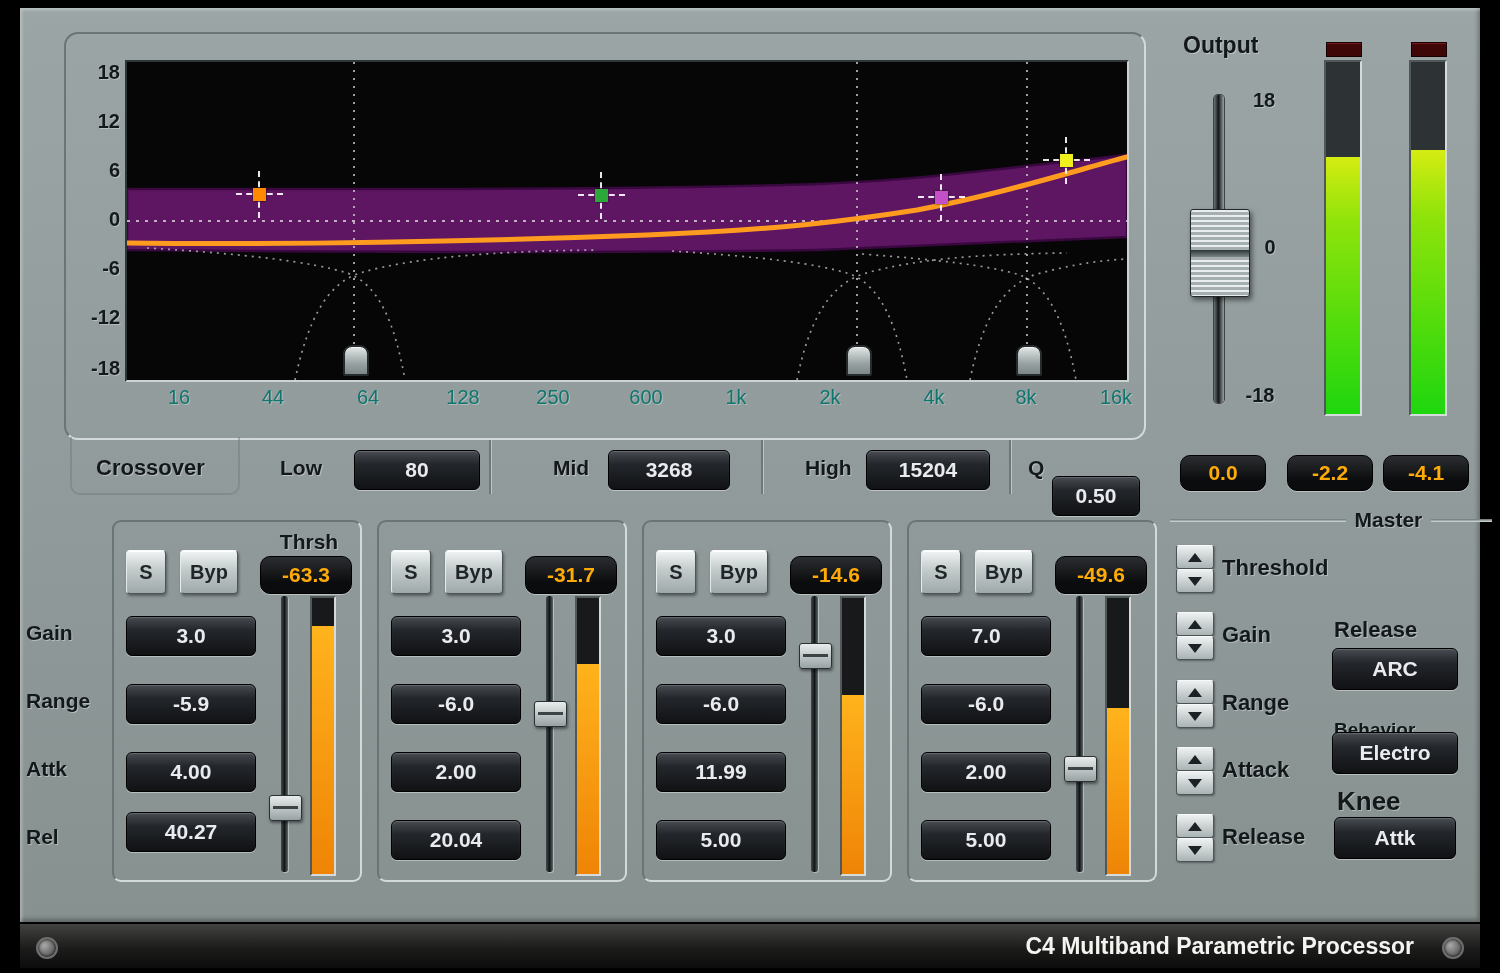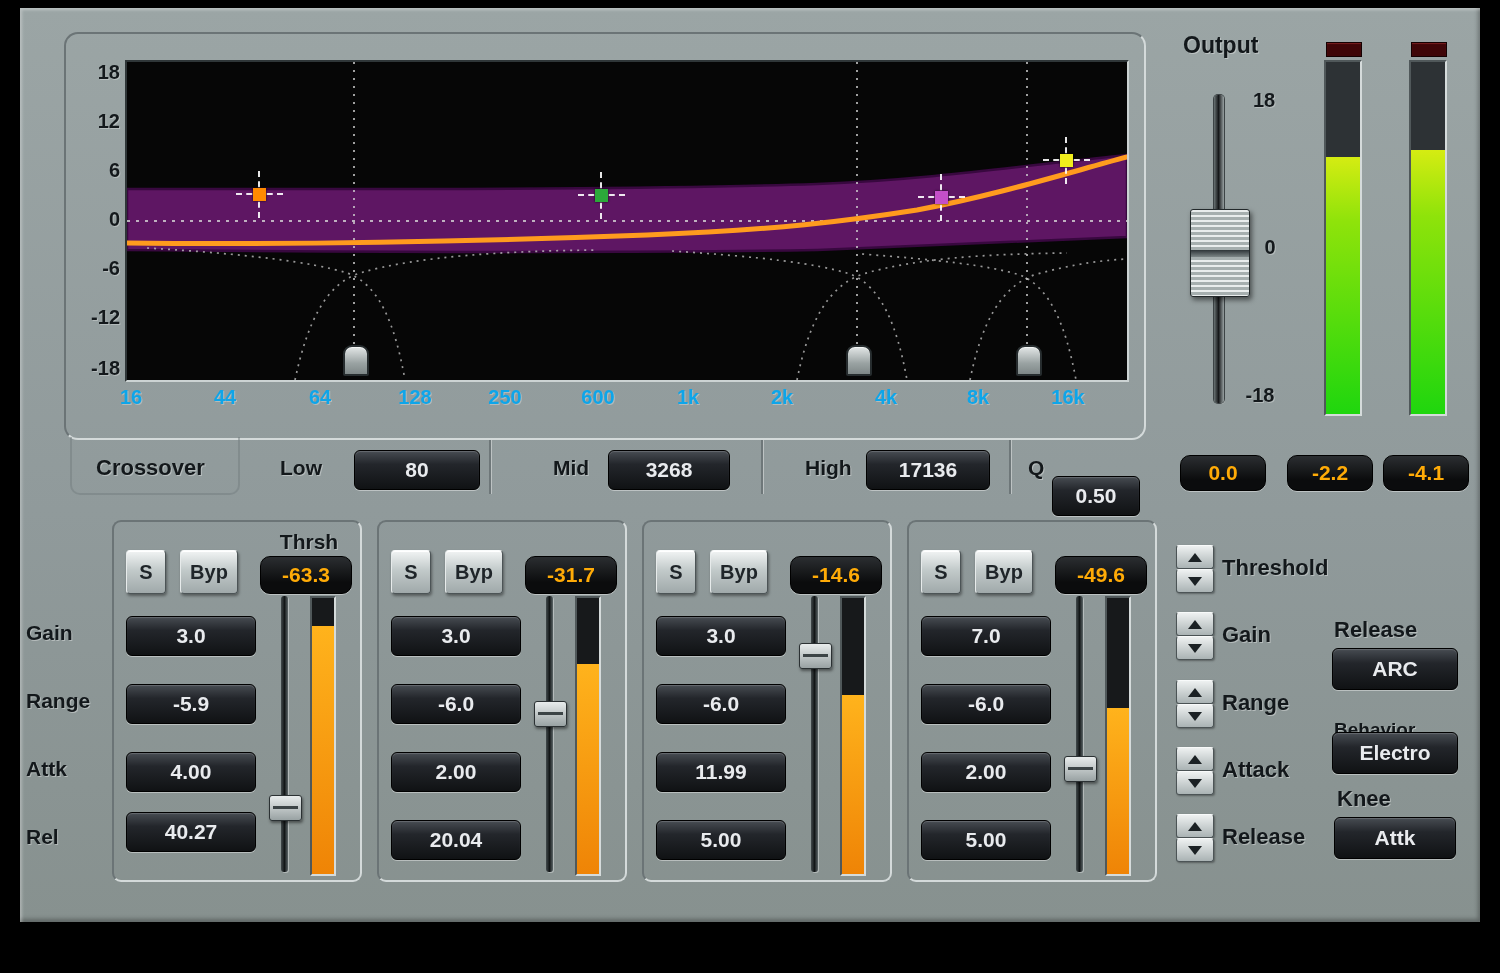--- a/index.html
+++ b/index.html
@@ -15,22 +15,22 @@
     text-shadow:1px 1px 0 rgba(255,255,255,.35);}
 
   
   .graph-frame{position:absolute;left:64px;top:32px;width:1078px;height:404px;border-radius:14px;
     border:2px solid;border-color:#6b7476 #d4dada #d4dada #6b7476;}
   .graph{position:absolute;left:125px;top:60px;width:1000px;height:318px;background:#060606;
     border:2px solid;border-color:#2f3638 #ccd3d3 #ccd3d3 #2f3638;box-sizing:content-box;}
   .graph svg{display:block;width:100%;height:100%;}
   .ytick{position:absolute;left:72px;width:48px;text-align:right;font-weight:bold;font-size:20px;color:#14191c;
     transform:translateY(-50%);text-shadow:1px 1px 0 rgba(255,255,255,.3);}
-  .xtick{position:absolute;top:386px;transform:translateX(-50%);font-weight:bold;font-size:20px;color:#0ea5e9;
-    text-shadow:1px 1px 0 rgba(255,255,255,.3);}
+  .xtick{position:absolute;top:386px;transform:translateX(-50%);font-weight:normal;font-size:20px;color:#0f766e;
+    text-shadow:1px 1px 0 rgba(255,255,255,.3);margin-left:48px;}
 
   .cpoint{position:absolute;width:13px;height:13px;margin:-7px 0 0 -7px;}
   .cpoint::before{content:"";position:absolute;left:5px;top:-17px;height:47px;border-left:2px dashed rgba(255,255,255,.9);z-index:1;}
   .cpoint::after{content:"";position:absolute;top:5px;left:-17px;width:47px;border-top:2px dashed rgba(255,255,255,.9);z-index:1;}
   .cpsq{position:absolute;inset:0;z-index:2;box-shadow:0 0 2px rgba(0,0,0,.8);}
 
   .xhandle{position:absolute;width:22px;height:27px;margin-left:-11px;top:283px;
     border-radius:9px 9px 2px 2px;background:linear-gradient(180deg,#e3e7e7,#9aa3a3 60%,#7e8787);
     border:2px solid #262c2e;box-shadow:inset 0 1px 0 rgba(255,255,255,.6);}
 
@@ -203,21 +203,21 @@
   <div class="vdiv" style="left:489px"></div>
   <div class="vdiv" style="left:761px"></div>
   <div class="vdiv" style="left:1009px"></div>
 
   <div class="lbl" style="left:96px;top:455px;font-size:22px">Crossover</div>
   <div class="lbl" style="left:280px;top:456px">Low</div>
   <div class="dbox" style="left:354px;top:450px;width:124px;height:38px;line-height:38px">80</div>
   <div class="lbl" style="left:553px;top:456px">Mid</div>
   <div class="dbox" style="left:608px;top:450px;width:120px;height:38px;line-height:38px">3268</div>
   <div class="lbl" style="left:805px;top:456px">High</div>
-  <div class="dbox" style="left:866px;top:450px;width:122px;height:38px;line-height:38px">17136</div>
+  <div class="dbox" style="left:866px;top:450px;width:122px;height:38px;line-height:38px">15204</div>
   <div class="lbl" style="left:1028px;top:456px">Q</div>
   <div class="dbox" style="left:1052px;top:476px;width:86px;height:38px;line-height:38px">0.50</div>
 
   <div class="lbl" style="left:26px;top:614px;height:38px;line-height:38px">Gain</div>
   <div class="lbl" style="left:26px;top:682px;height:38px;line-height:38px">Range</div>
   <div class="lbl" style="left:26px;top:750px;height:38px;line-height:38px">Attk</div>
   <div class="lbl" style="left:26px;top:818px;height:38px;line-height:38px">Rel</div>
 
   <div class="band" style="left:112px">
     <div class="lbl" style="left:150px;top:8px;width:90px;text-align:center">Thrsh</div>
@@ -281,20 +281,25 @@
     <div class="dbox vb" style="top:298px">5.00</div>
     <div class="bslider">
       <div class="btrack"></div>
       <div class="bthumb" style="top: 58%;"></div>
     </div>
     <div class="bmeter">
       <div class="bfill" style="height: 60%;"></div>
     </div>
   </div>
 
+  <div class="master-divider">
+    <span class="mline" style="flex:1.3"></span>
+    <span class="t">Master</span>
+    <span class="mline" style="flex:0.45"></span>
+  </div>
 
   <div class="spin" style="top:545px">
     <div class="spin-btn up">
         <span class="tri-up"></span>
       </div>
     <div class="spin-btn dn">
         <span class="tri-dn"></span>
       </div>
   </div>
   <div class="mrow-lbl" style="top:545px">Threshold</div>
@@ -336,16 +341,21 @@
     <div class="spin-btn dn">
         <span class="tri-dn"></span>
       </div>
   </div>
   <div class="mrow-lbl" style="top:814px">Release</div>
 
   <div class="lbl" style="left:1334px;top:617px;font-size:22px">Release</div>
   <div class="dbox" style="left:1332px;top:648px;width:124px;height:40px;line-height:40px">ARC</div>
   <div class="lbl" style="left:1334px;top:719px;font-size:19px">Behavior</div>
   <div class="dbox" style="left:1332px;top:732px;width:124px;height:40px;line-height:40px">Electro</div>
-  <div class="lbl" style="left:1337px;top:786px;font-size:22px">Knee</div>
+  <div class="lbl" style="left:1337px;top:786px;font-size:26px">Knee</div>
   <div class="dbox" style="left:1334px;top:817px;width:120px;height:40px;line-height:40px">Attk</div>
 
+  <div class="footer">
+    <div class="wicon" style="left:16px"></div>
+    <div class="footer-title">C4 Multiband Parametric Processor</div>
+    <div class="wicon" style="right:16px"></div>
+  </div>
 </div>
 
 </body></html>

